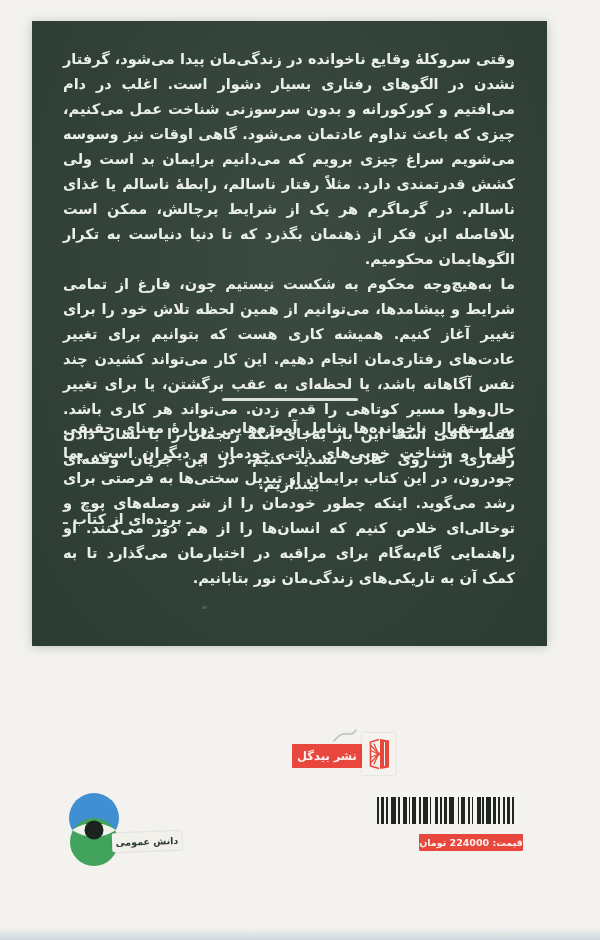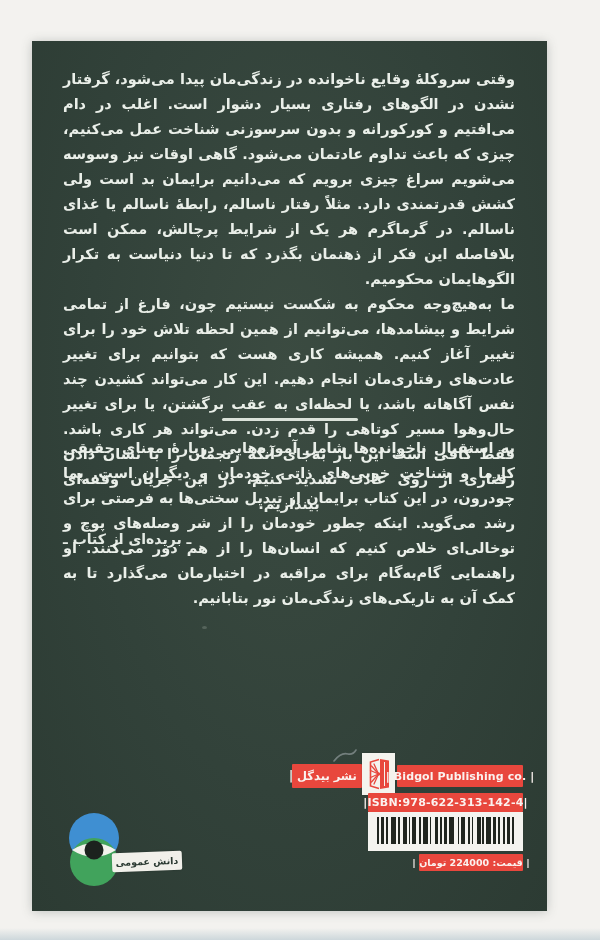--- a/index.html
+++ b/index.html
@@ -7,21 +7,21 @@
     width:600px;height:940px;position:relative;overflow:hidden;
     background:linear-gradient(90deg,#eeedე9 0,#f4f3f0 4%,#f4f3f0 96%,#ecedec 100%),#f3f2ef;
     background-color:#f3f2ef;
     font-family:"DejaVu Sans",sans-serif;
   }
   .scan-bottom-band{
     position:absolute;left:0;bottom:0;width:600px;height:12px;
     background:linear-gradient(180deg,rgba(204,214,218,0),#cdd7db);
   }
   .cover{
-    position:absolute;left:32px;top:41px;width:515px;height:870px;
+    position:absolute;left:32px;top:21px;width:515px;height:625px;
     background:radial-gradient(ellipse at 50% 38%,#3b4b41 0%,#32423a 55%,#2c3b33 100%);
     box-shadow:0 1px 10px rgba(70,80,75,.28);
   }
   .speck{position:absolute;border-radius:50%;background:#cfd6cf;opacity:.22;}
   .txt{
     direction:rtl;color:#eaefe9;font-weight:bold;font-size:14.5px;line-height:25px;
     text-align:justify;letter-spacing:0;
   }
   .txt p{margin:0;}
   .center-last{text-align-last:center;}
@@ -101,23 +101,21 @@
         <path d="M12.5 17 L4.5 13.5"></path>
         <path d="M12.5 17 L4.5 20.5"></path>
         <path d="M12.5 17 L5.5 25"></path>
         <path d="M12.5 17 L8 7"></path>
         <path d="M12.5 17 L8 27"></path>
       </g>
       <circle cx="12.5" cy="17" r="1.7" fill="#e8473d"></circle>
     </svg>
   </div>
 
-  <div class="redbar bar-en">| Bidgol Publishing co. |</div>
 
-  <div class="redbar bar-isbn">|ISBN:978-622-313-142-4|</div>
 
   <div class="barcode">
     <div class="barcode-bars">
         <span style="flex: 1 0 0px; background: rgb(32, 37, 31);"></span>
         <span style="flex: 1 0 0px; background: transparent;"></span>
         <span style="flex: 2 0 0px; background: rgb(32, 37, 31);"></span>
         <span style="flex: 1 0 0px; background: transparent;"></span>
         <span style="flex: 1 0 0px; background: rgb(32, 37, 31);"></span>
         <span style="flex: 2 0 0px; background: transparent;"></span>
         <span style="flex: 3 0 0px; background: rgb(32, 37, 31);"></span>

